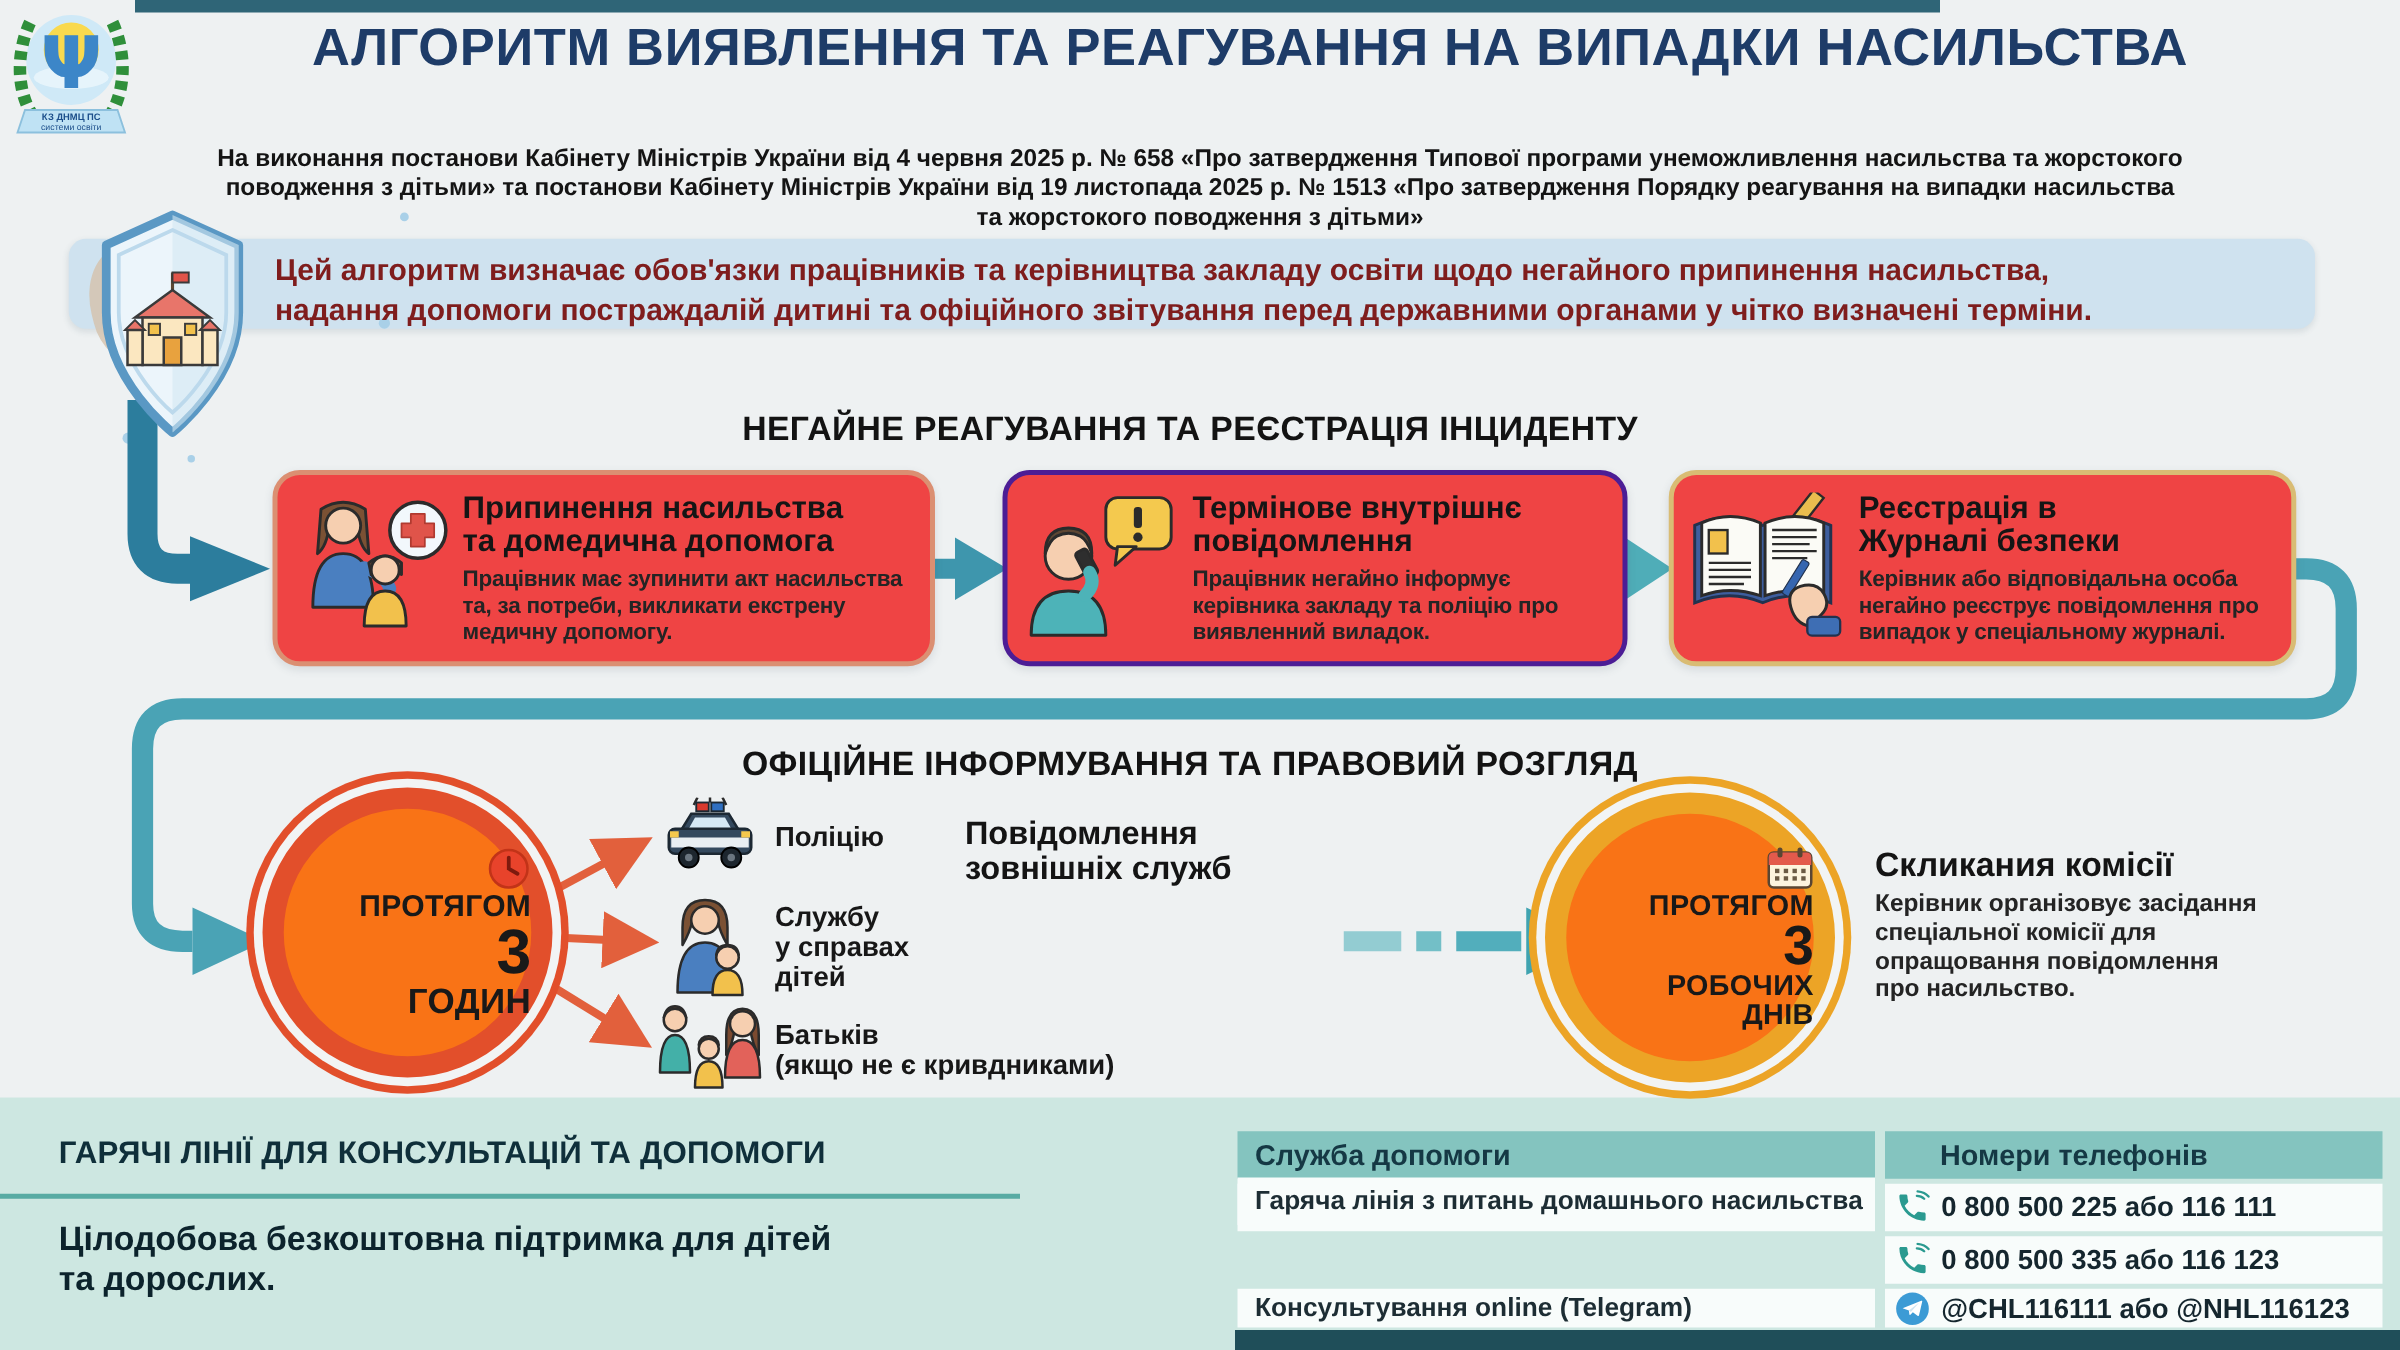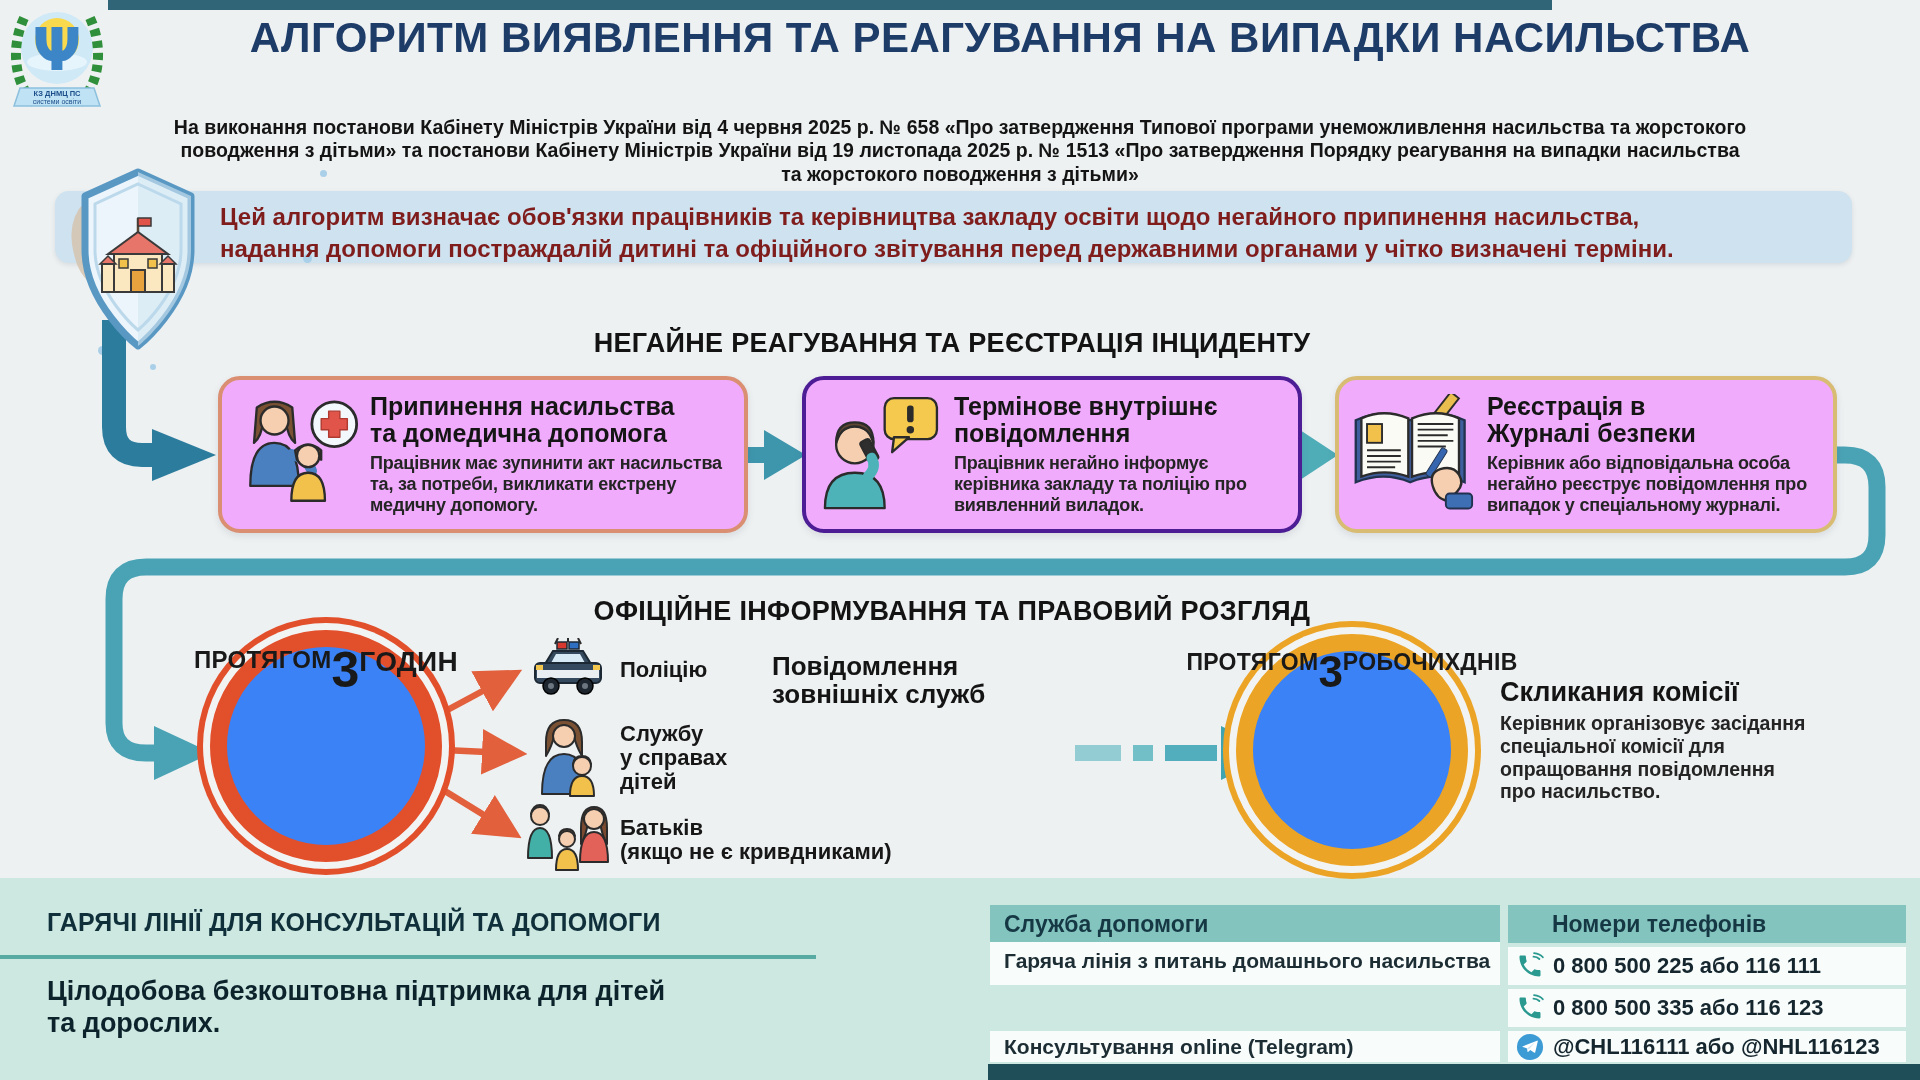--- a/index.html
+++ b/index.html
@@ -22,33 +22,33 @@
   #blob{left:72px;top:196px;width:66px;height:92px;background:#d5c2ab;opacity:.8;
         border-radius:54% 46% 58% 42%;transform:rotate(-14deg);}
   
   .sec-heading{left:0;width:1904px;text-align:center;font-size:27px;font-weight:bold;color:#131313;
                letter-spacing:.3px;}
   #sec1-heading{top:328px;}
   #sec2-heading{top:596px;}
   
   #flow{left:0;top:0;width:1920px;height:1080px;z-index:1;}
   
-  .card{position:absolute;top:376px;height:149px;background:#f0abfc;border-radius:22px;z-index:2;
+  .card{position:absolute;top:376px;height:149px;background:#ef4444;border-radius:22px;z-index:2;
         box-shadow:0 3px 7px rgba(60,80,90,.13);display:flex;align-items:center;}
   #card1{left:218px;width:522px;border:4px solid #db8f72;}
   #card2{left:802px;width:492px;border:4px solid #4c1d95;}
   #card3{left:1335px;width:494px;border:4px solid #d9bc74;}
   .card-icon{flex:0 0 148px;display:flex;align-items:center;justify-content:center;}
   .card-text{flex:1;padding-right:12px;}
   .card-title{font-size:25px;font-weight:bold;color:#151515;line-height:1.06;margin-bottom:7px;
               white-space:pre-line;}
   .card-body{font-size:18px;font-weight:bold;color:#242424;line-height:1.16;letter-spacing:-.2px;}
   
-  .timer{position:absolute;width:198px;height:198px;border-radius:50%;background:#3b82f6;z-index:2;
-         display:flex;flex-direction:row;align-items:flex-start;justify-content:center;text-align:center;}
+  .timer{position:absolute;width:198px;height:198px;border-radius:50%;background:#f97316;z-index:2;
+         display:flex;flex-direction:column;align-items:flex-end;justify-content:center;text-align:center;}
   #timer1{left:210px;top:630px;border:17px solid #e24f2b;
           box-shadow:0 0 0 7px #f2f4f4,0 0 0 13px #e24f2b;}
   #timer2{left:1236px;top:634px;border:17px solid #eca426;
           box-shadow:0 0 0 7px #f2f4f4,0 0 0 13px #eca426;}
   .t-word{font-size:24px;font-weight:bold;color:#191919;line-height:1.05;letter-spacing:.3px;}
   .t-num{font-size:50px;font-weight:bold;color:#191919;line-height:.95;}
   #timer2 .t-word{font-size:23px;line-height:1.0;}
   #timer2 .t-num{font-size:44px;}
   
   .rec-icon{position:absolute;z-index:2;}

